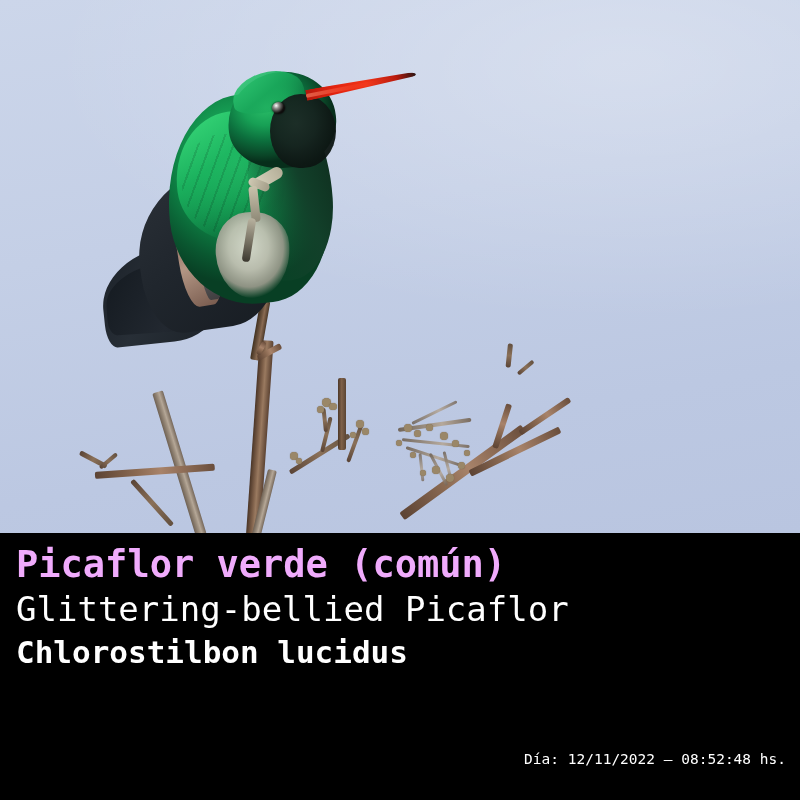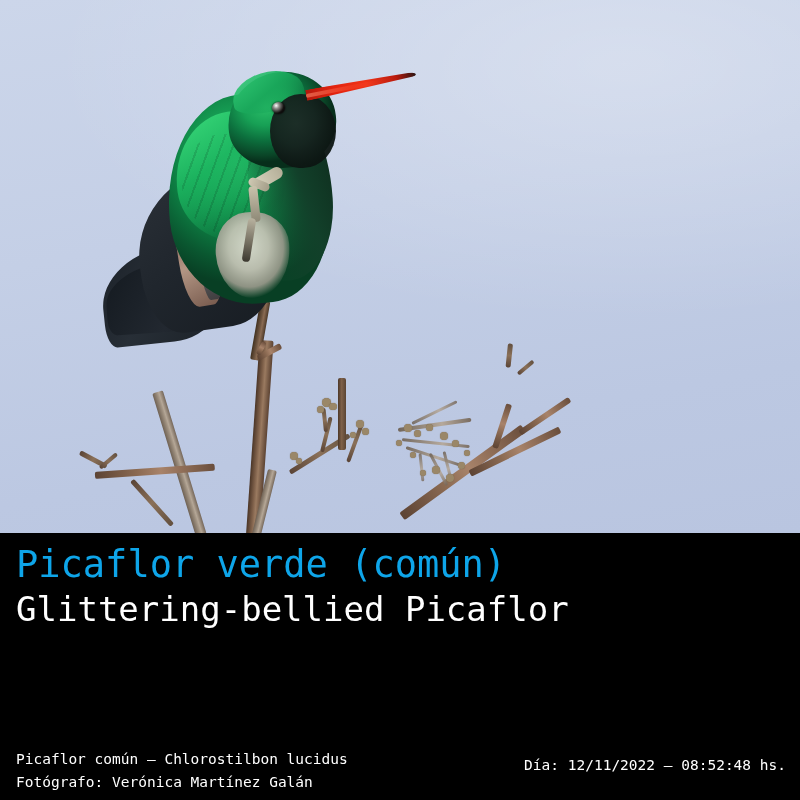--- a/index.html
+++ b/index.html
@@ -22,29 +22,29 @@
   .br.thin{background:linear-gradient(90deg,#5a4436 0%,#8a7058 50%,#63503f 100%);}
   .bud{position:absolute;background:#9a8768;border-radius:50%;box-shadow:0 0 1px #6d5c42;}
 
   
   .bird{position:absolute;left:120px;top:50px;width:300px;height:300px;}
   .bd{position:absolute;}
 
   
   .caption{position:absolute;left:0;top:533px;width:800px;height:267px;background:#000;}
   .title-wrap{position:absolute;left:16px;top:10px;width:600px;height:140px;overflow:hidden;}
-  .t1{font-size:37px;font-weight:normal;color:#0ea5e9;letter-spacing:0px;line-height:44px;
+  .t1{font-size:37px;font-weight:bold;color:#f0abfc;letter-spacing:0px;line-height:44px;
       white-space:nowrap;}
   .t2{font-size:34px;font-weight:normal;color:#fff;line-height:44px;white-space:nowrap;}
   .t3{font-size:31px;font-weight:bold;color:#fff;line-height:42px;white-space:nowrap;}
 
   
   .footer{position:absolute;left:0;top:742px;width:800px;height:58px;}
   .f-left{position:absolute;left:16px;top:6px;}
-  .f-right{position:absolute;right:14px;top:12px;text-align:right;}
+  .f-right{position:absolute;right:14px;top:6px;text-align:right;}
   .frow{font-size:14.5px;color:#fff;line-height:23px;white-space:nowrap;
         font-family:"DejaVu Sans Mono","Liberation Mono",monospace;}
 </style>
 </head>
 <body>
 
 <div id="card">
 
   <div class="photo">
     <div class="sky-glow"></div>
@@ -199,26 +199,23 @@
       <div class="bd" style="left:125px;top:168px;width:8px;height:44px;
         background:linear-gradient(180deg,#b9b3a0 0%,#6f6a5c 60%,#3b382f 100%);
         border-radius:4px;transform:rotate(9deg);"></div>
     </div>
   </div>
 
   <div class="caption">
     <div class="title-wrap">
       <div class="t1">Picaflor verde (común)</div>
       <div class="t2">Glittering-bellied Picaflor</div>
+      <div class="t3">Chlorostilbon lucidus</div>
     </div>
 
   </div>
 
   <div class="footer">
-    <div class="f-left">
-      <div class="frow">Picaflor común – Chlorostilbon lucidus</div>
-      <div class="frow">Fotógrafo: Verónica Martínez Galán</div>
-    </div>
     <div class="f-right">
       <div class="frow">Día: 12/11/2022 – 08:52:48 hs.</div>
     </div>
   </div>
 </div>
 
 </body></html>

